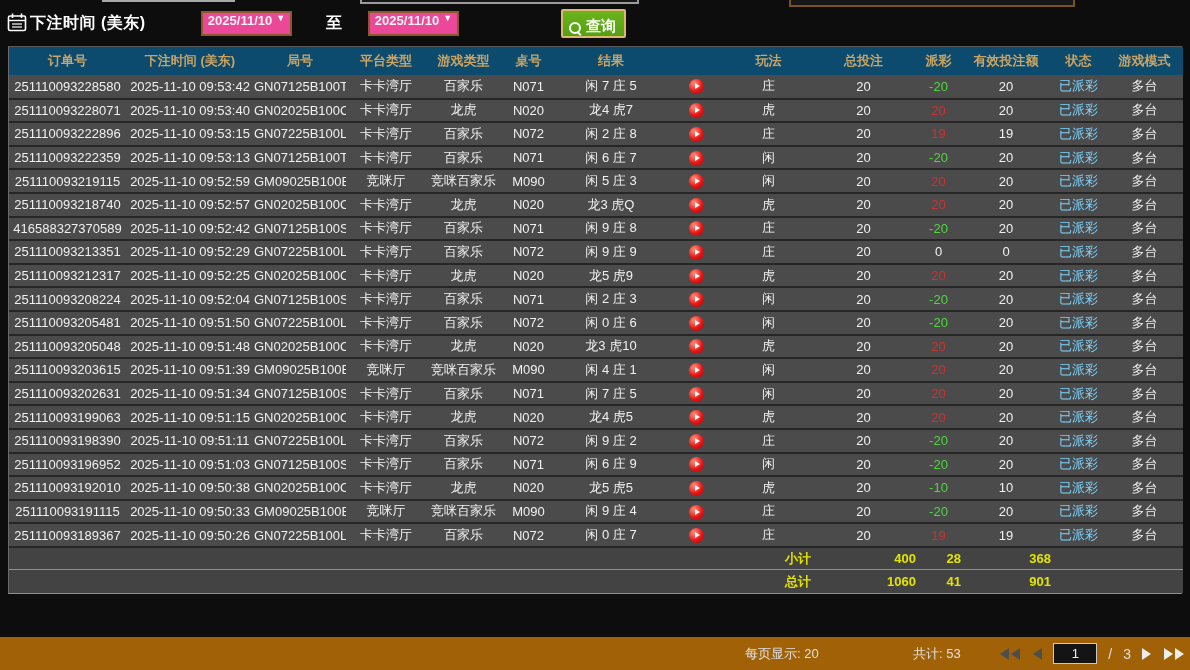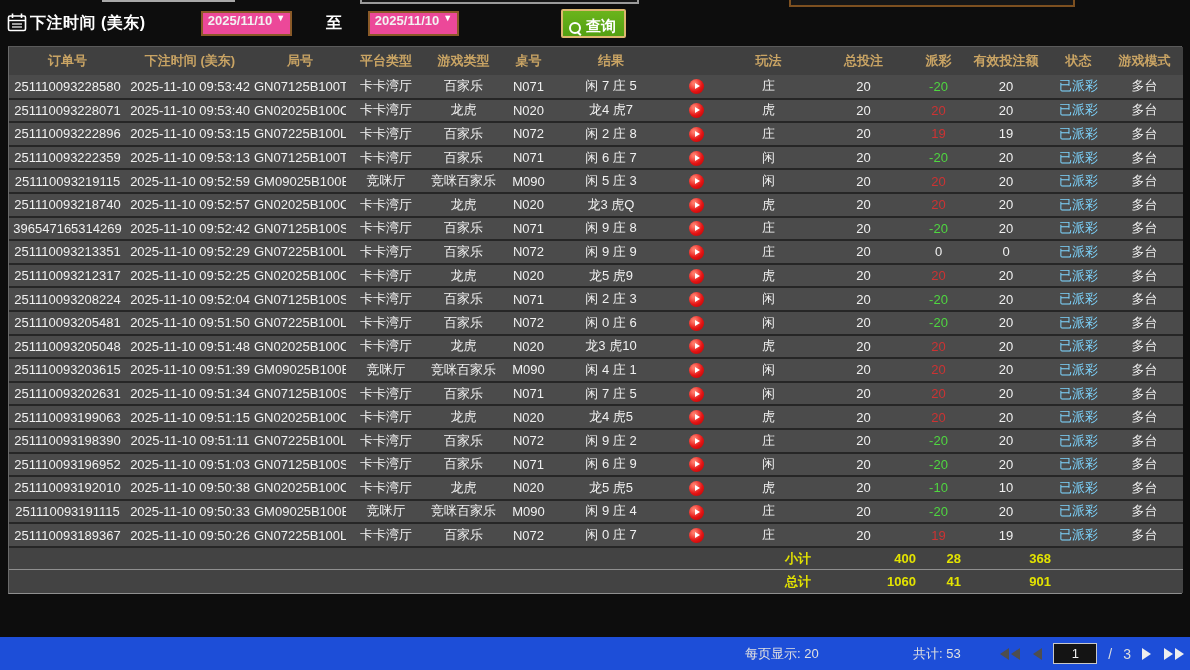--- a/index.html
+++ b/index.html
@@ -41,21 +41,21 @@
   .mag-icon::after  { content: ""; position: absolute; left: 10px; top: 10px; width: 5px; height: 2px; background: #fff; transform: rotate(45deg); transform-origin: 0 0; }
 
   
   .table-wrap {
     position: absolute; top: 46px; left: 8px; width: 1174px;
     border-left: 1px solid #6a6a6a; border-right: 1px solid #6a6a6a;
     border-top: 1px solid #5a5a5a; border-bottom: 1px solid #8f8f8f;
   }
   table { width: 100%; border-collapse: collapse; table-layout: fixed; }
   thead th {
-    background: #404040; color: #c9a464; font-size: 13px; font-weight: bold;
+    background: #0c4a6e; color: #c9a464; font-size: 13px; font-weight: bold;
     height: 28px; text-align: center; white-space: nowrap; overflow: hidden;
   }
   tbody td {
     background: #4b4b4b; color: #f0f0f0; font-size: 13px; height: 23.6px;
     text-align: center; border-bottom: 2px solid #262626; white-space: nowrap; overflow: hidden;
   }
   tbody td.pos  { color: #cc3333; }
   tbody td.neg  { color: #4fd640; }
   tbody td.zero { color: #f0f0f0; }
   tbody td.status { color: #7dd3fc; }
@@ -67,21 +67,21 @@
     display: inline-block; width: 15px; height: 15px; border-radius: 50%; cursor: pointer;
     background: radial-gradient(circle at 35% 30%, #ff7a6a 10%, #e51515 55%, #b50000 100%);
     position: relative; vertical-align: middle;
   }
   .play-icon::after {
     content: ""; position: absolute; left: 6px; top: 4px; width: 0; height: 0;
     border-top: 3.5px solid transparent; border-bottom: 3.5px solid transparent; border-left: 5.5px solid #ffffff;
   }
 
   
-  .pagination { position: absolute; top: 637px; left: 0; width: 1190px; height: 33px; background: #1d4ed8; }
+  .pagination { position: absolute; top: 637px; left: 0; width: 1190px; height: 33px; background: #a16207; }
   .per-page  { position: absolute; left: 745px; top: 8px; font-size: 13px; color: #e0e0e0; }
   .total-cnt { position: absolute; left: 913px; top: 8px; font-size: 13px; color: #e0e0e0; }
   .pg-controls { position: absolute; right: 4px; top: 0; height: 100%; display: flex; align-items: center; gap: 9px; }
   .pg-btn { display: flex; align-items: center; gap: 2px; cursor: pointer; padding: 2px; }
   .tri { width: 0; height: 0; border-top: 6px solid transparent; border-bottom: 6px solid transparent; }
   .tri-l { border-right: 9px solid #eeeeee; }
   .tri-r { border-left: 9px solid #eeeeee; }
   .disabled .tri-l { border-right-color: #4e4e4e; }
   .page-input {
     width: 44px; height: 21px; background: #141414; border: 1px solid #c8c8c8;
@@ -257,21 +257,21 @@
             <td>龙3 虎Q</td>
             <td><span class="play-icon"></span></td>
             <td>虎</td>
             <td>20</td>
             <td class="pos">20</td>
             <td>20</td>
             <td class="status">已派彩</td>
             <td>多台</td>
           </tr>
           <tr>
-            <td>396547165314269</td>
+            <td>416588327370589</td>
             <td>2025-11-10 09:52:42</td>
             <td>GN07125B100SZ</td>
             <td>卡卡湾厅</td>
             <td>百家乐</td>
             <td>N071</td>
             <td>闲 9 庄 8</td>
             <td><span class="play-icon"></span></td>
             <td>庄</td>
             <td>20</td>
             <td class="neg">-20</td>

